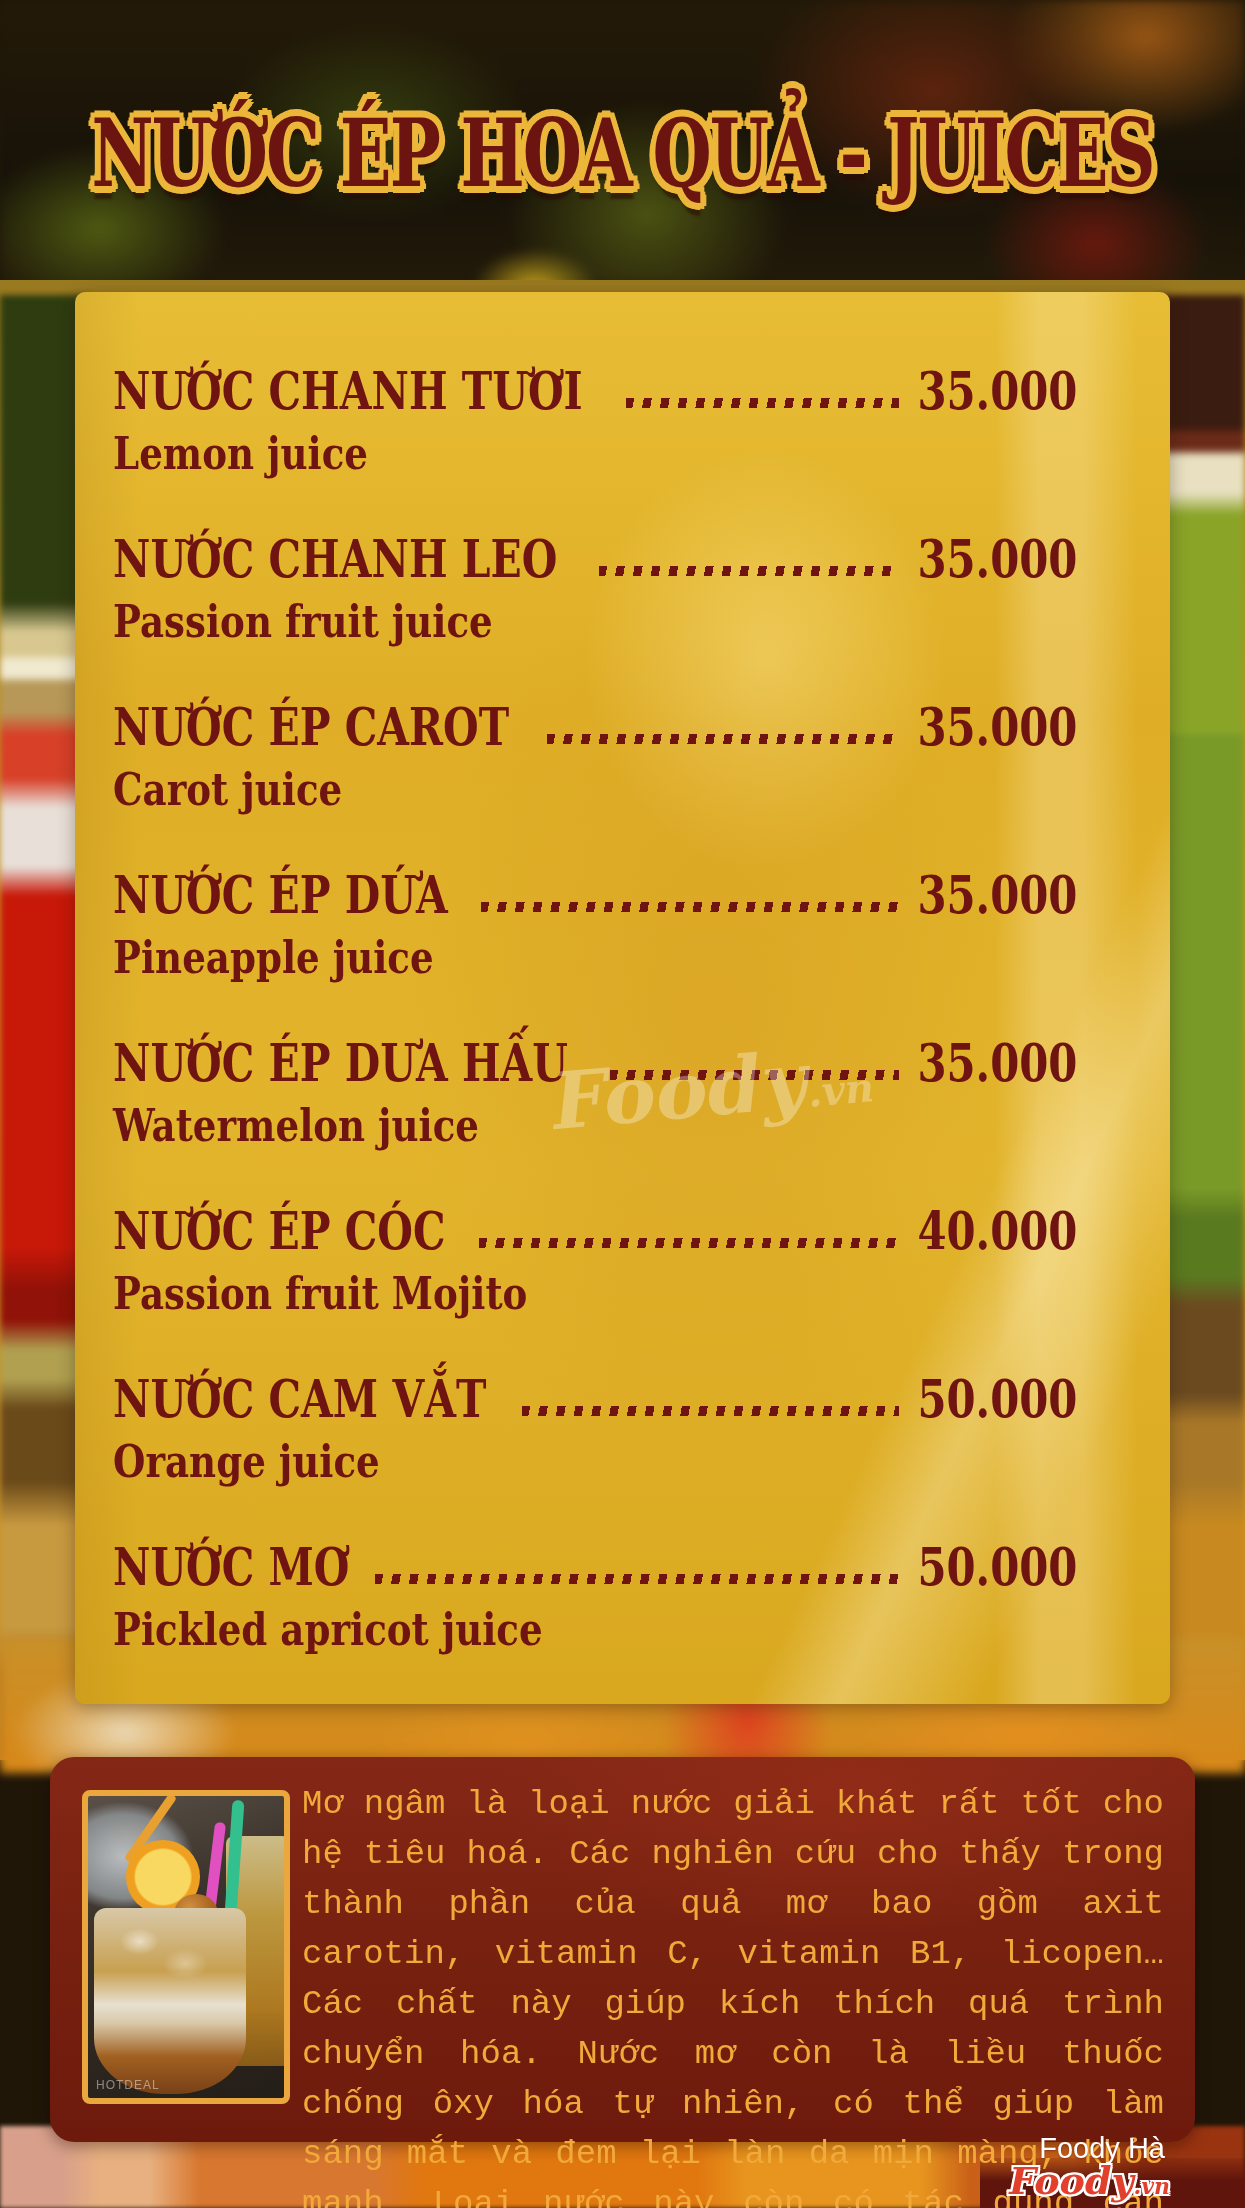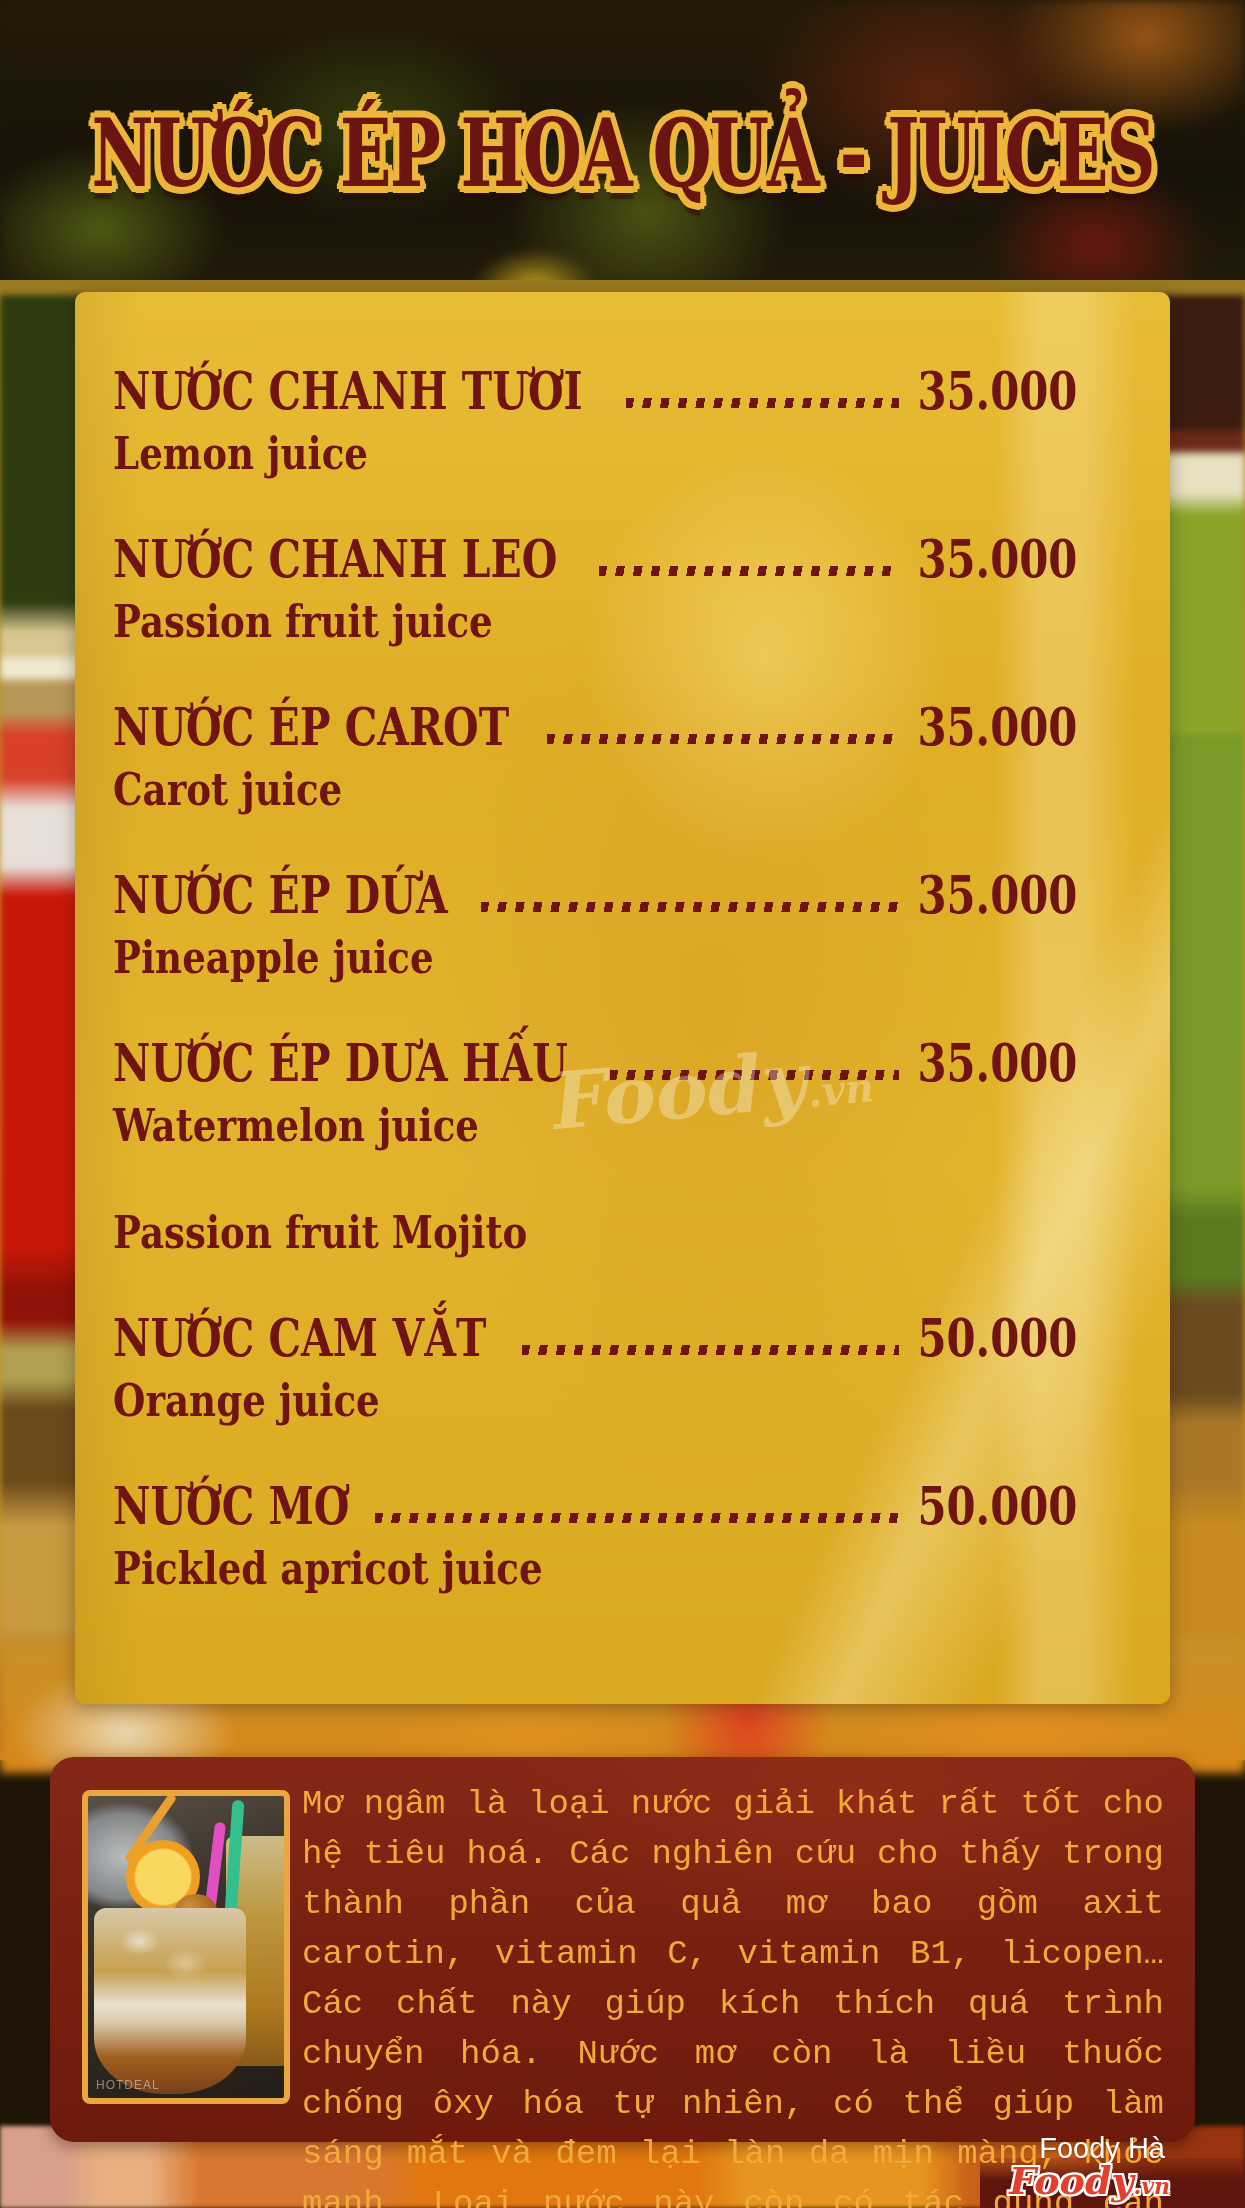--- a/index.html
+++ b/index.html
@@ -233,20 +233,25 @@
   <div class="menu-item">
     <div class="item-row">
       <span class="item-name">NƯỚC ÉP DƯA HẤU</span>
       <span class="dotted-leader"></span>
       <span class="item-price">35.000</span>
     </div>
     <div class="item-subtitle">Watermelon juice</div>
   </div>
 
   <div class="menu-item">
+    <div class="item-row">
+      <span class="item-name">NƯỚC ÉP CÓC</span>
+      <span class="dotted-leader"></span>
+      <span class="item-price">40.000</span>
+    </div>
     <div class="item-subtitle">Passion fruit Mojito</div>
   </div>
 
   <div class="menu-item">
     <div class="item-row">
       <span class="item-name">NƯỚC CAM VẮT</span>
       <span class="dotted-leader"></span>
       <span class="item-price">50.000</span>
     </div>
     <div class="item-subtitle">Orange juice</div>

